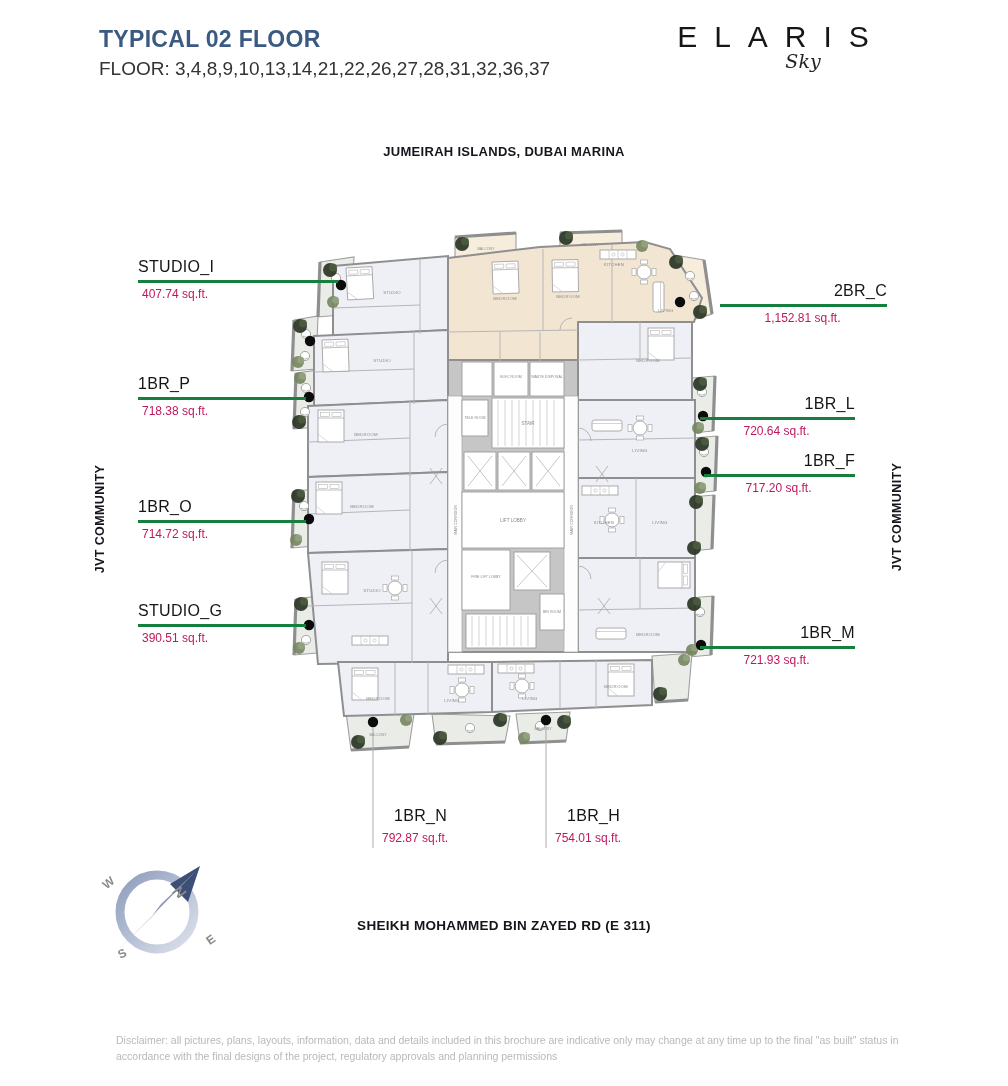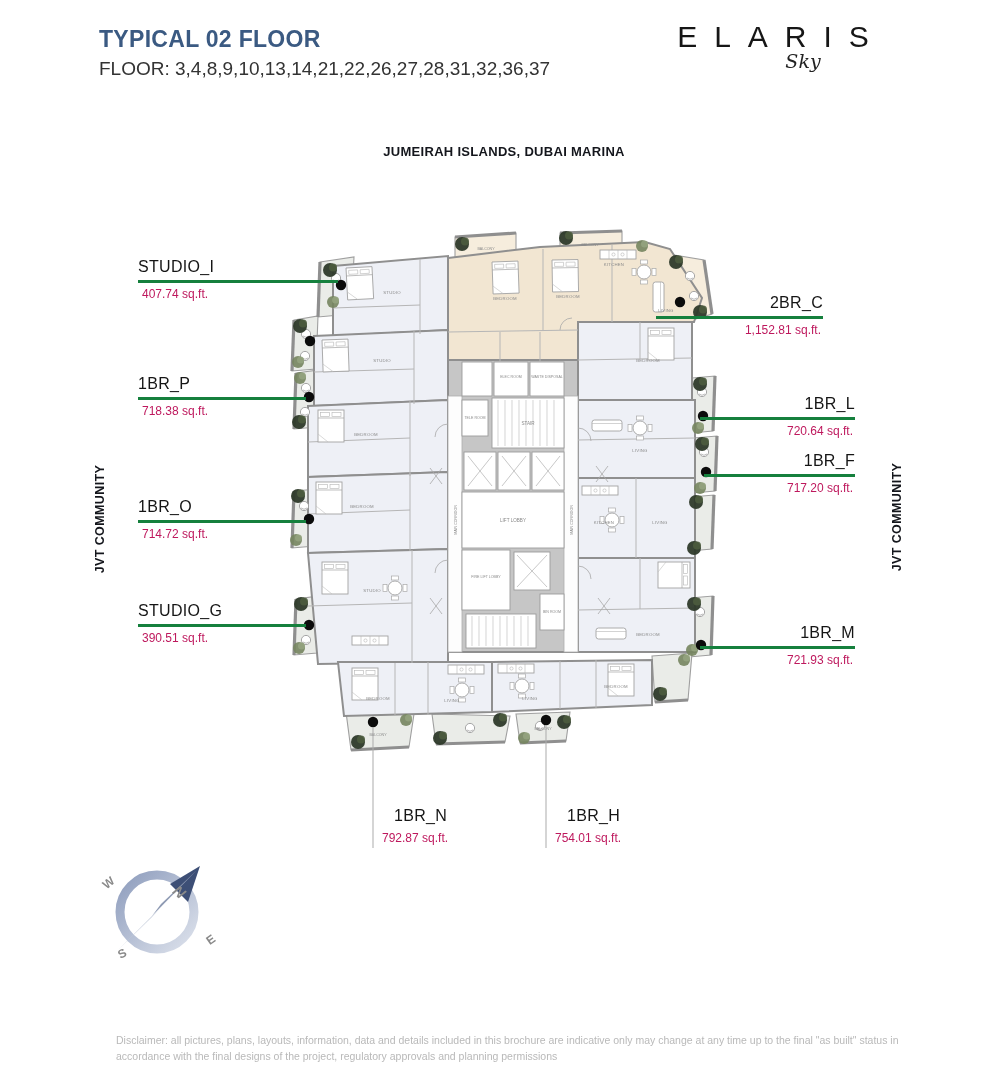--- a/index.html
+++ b/index.html
@@ -23,28 +23,28 @@
   .loc-left{left:25px;top:512px;}
   .loc-right{left:822px;top:510px;}
   
   .ulabel{position:absolute;}
   .ulabel .uname{display:block;font-size:16px;color:#151515;letter-spacing:.3px;
                  padding-bottom:4px;border-bottom:3px solid #15803d;line-height:19px;}
   .ulabel .uarea{display:block;font-size:12px;color:#be185d;padding-top:4px;}
   .ulabel.left .uname{text-align:left;}
   .ulabel.left .uarea{text-align:left;padding-left:4px;}
   .ulabel.right .uname{text-align:right;}
-  .ulabel.right .uarea{text-align:right;padding-right:2px;}
+  .ulabel.right .uarea{text-align:center;padding-right:2px;}
   .ulabel.bottom .uname{border-bottom:none;padding-bottom:2px;margin-left:16px;}
   .u-studio-i{left:138px;top:257px;width:200px;}
   .u-studio-h{left:138px;top:317px;width:172px;}
   .u-1br-p  {left:138px;top:374px;width:168px;}
   .u-1br-o  {left:138px;top:497px;width:168px;}
   .u-studio-g{left:138px;top:601px;width:168px;}
-  .u-2br-c  {left:656px;top:281px;width:167px;margin-top:12px;}
+  .u-2br-c  {left:720px;top:281px;width:167px;}
   .u-1br-l  {left:700px;top:394px;width:155px;}
   .u-1br-f  {left:704px;top:451px;width:151px;}
   .u-1br-m  {left:700px;top:623px;width:155px;}
   .u-1br-n  {left:378px;top:806px;width:120px;}
   .u-1br-h  {left:551px;top:806px;width:120px;}
   
   .plan-svg{position:absolute;left:0;top:0;width:1008px;height:1086px;}
   .plan-svg text{font-family:"Liberation Sans",sans-serif;fill:#8a8a8a;}
   .t4{font-size:4.3px;letter-spacing:.2px;}
   .t35{font-size:3.6px;}
@@ -61,20 +61,21 @@
   <div class="title">TYPICAL 02 FLOOR</div>
   <div class="floors">FLOOR: 3,4,8,9,10,13,14,21,22,26,27,28,31,32,36,37</div>
   <div class="logo">
     <div class="brand">ELARIS</div>
     <div class="brand-sub">Sky</div>
   </div>
 
   <div class="loc-top">JUMEIRAH ISLANDS, DUBAI MARINA</div>
   <div class="loc-left">JVT COMMUNITY</div>
   <div class="loc-right">JVT COMMUNITY</div>
+  <div class="loc-road">SHEIKH MOHAMMED BIN ZAYED RD (E 311)</div>
 
   <svg class="plan-svg" viewBox="0 0 1008 1086" xmlns="http://www.w3.org/2000/svg">
     <defs>
       <linearGradient id="cg" x1="0" y1="0" x2="1" y2="1">
         <stop offset="0" stop-color="#8e9dbd"></stop>
           <stop offset="1" stop-color="#dde2ec"></stop>
       </linearGradient>
       <g id="bed">
         <rect x="0" y="0" width="26" height="32" fill="#fff" stroke="#a3a3a3" stroke-width="0.9"></rect>
         <line x1="0" y1="8" x2="26" y2="8" stroke="#a3a3a3" stroke-width="0.7"></line>

